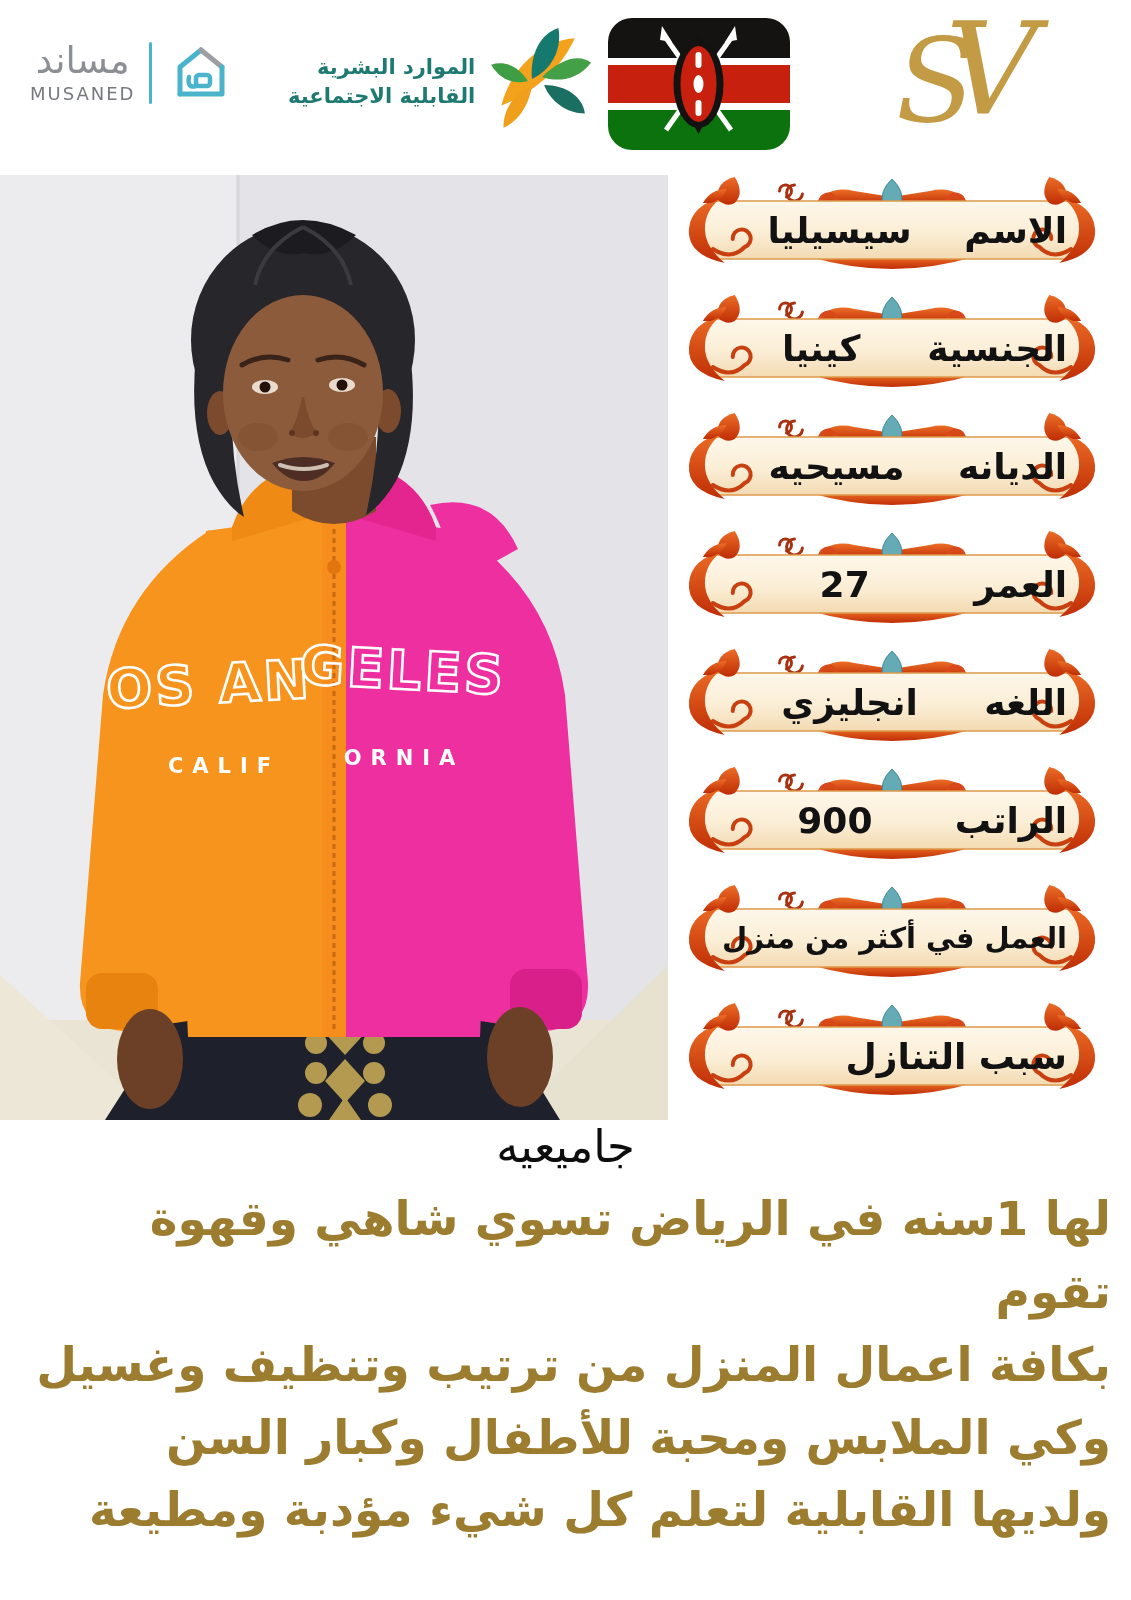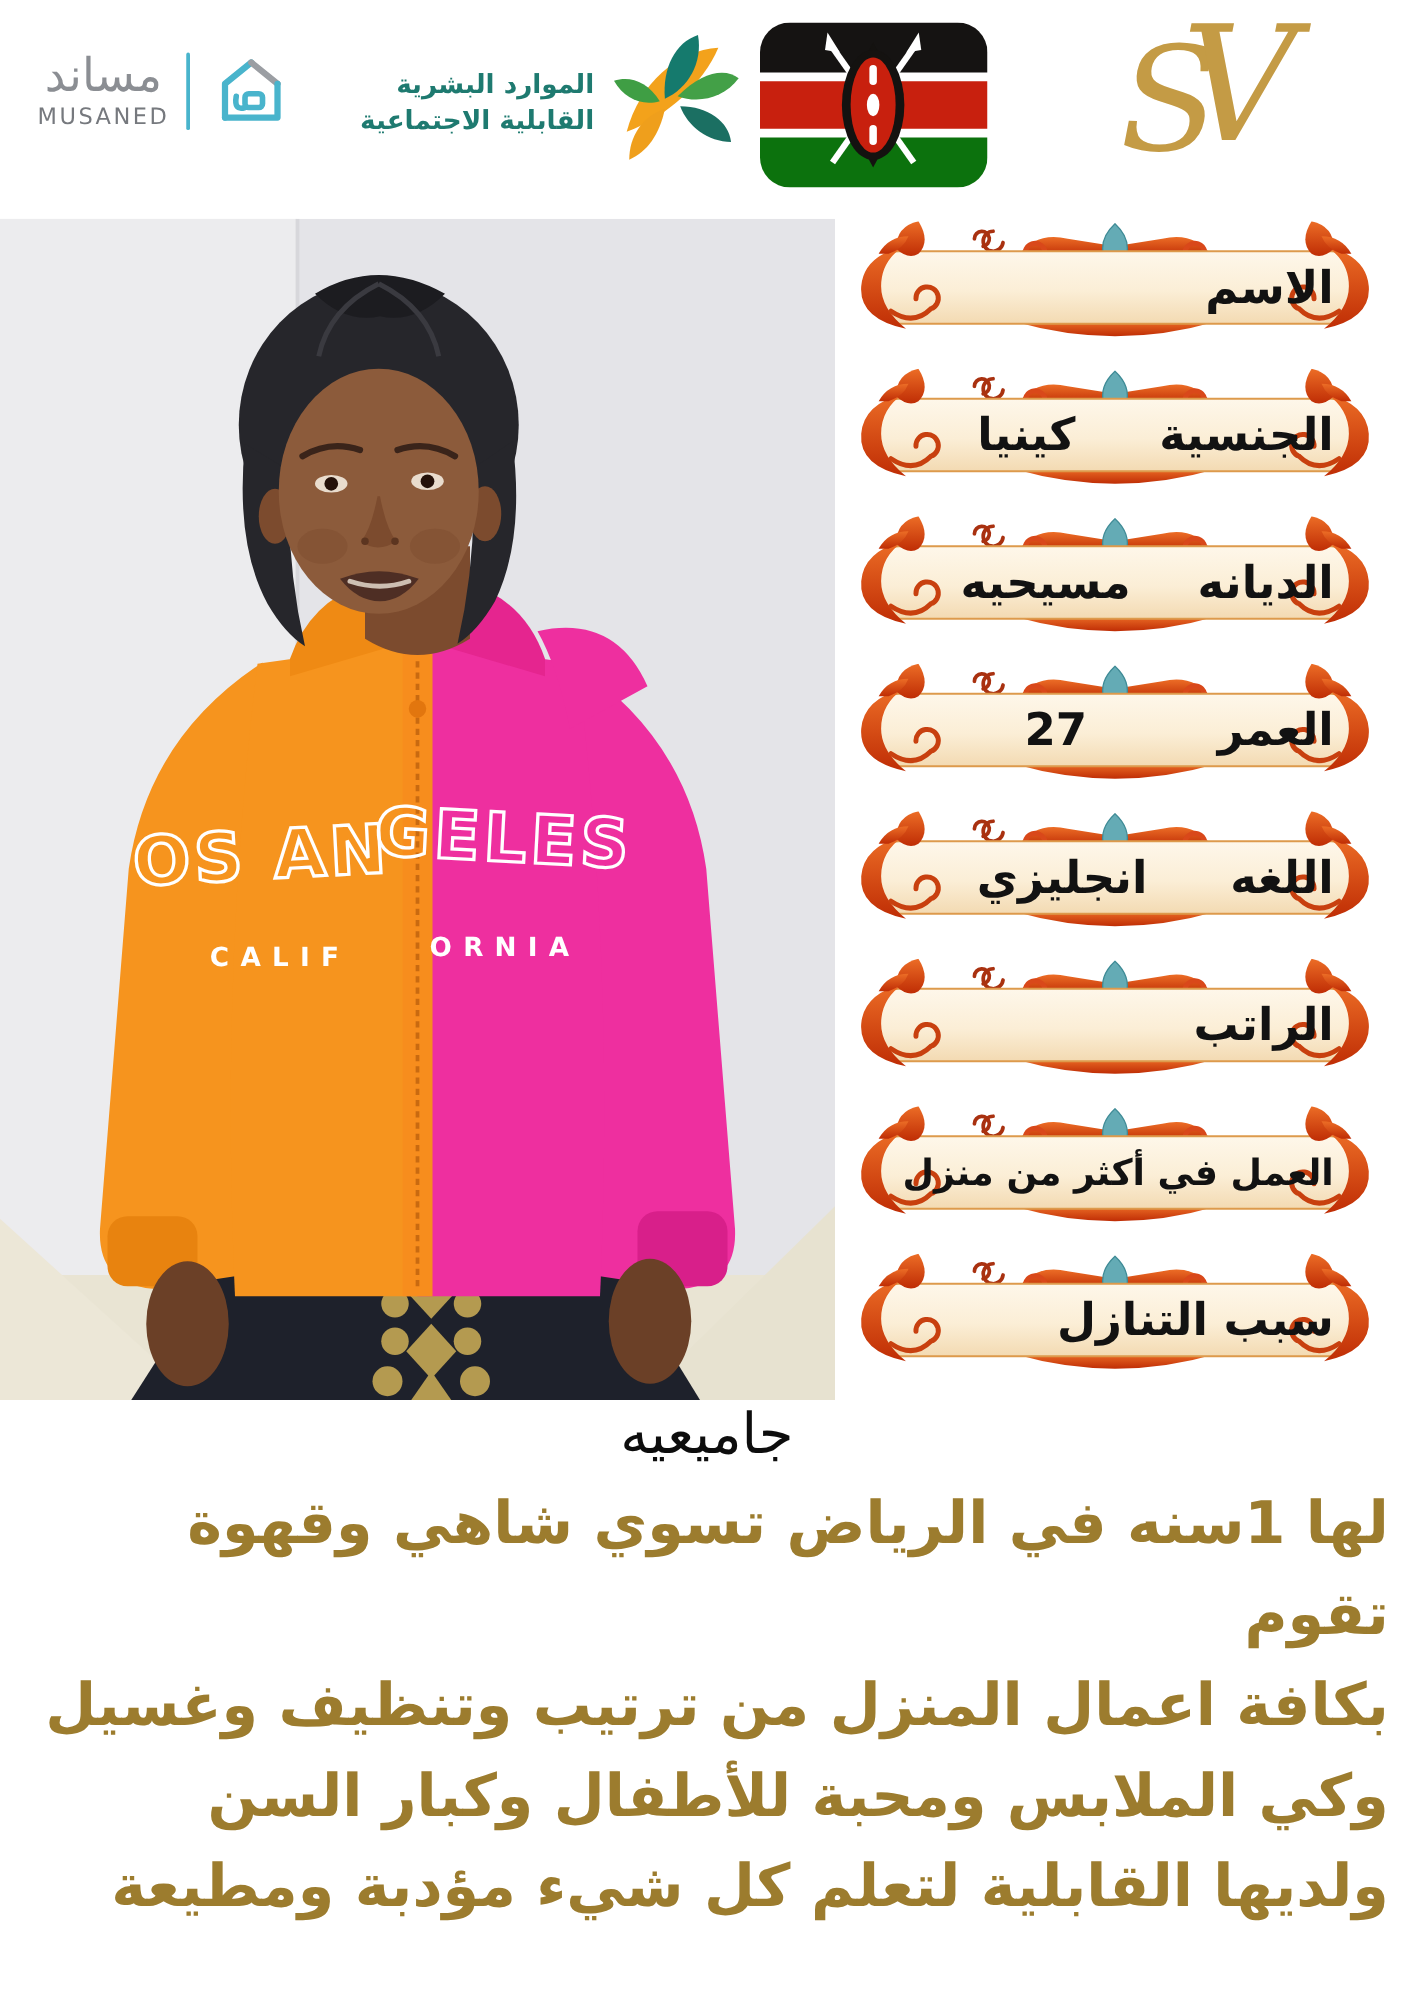--- a/index.html
+++ b/index.html
@@ -229,20 +229,21 @@
           <g fill="url(#bgr)">
             <path d="M40 20 Q8 28 6 52 Q4 78 42 86 Q22 70 22 52 Q22 32 40 20 Z"></path>
             <path d="M34 22 Q34 4 52 0 Q62 16 52 26 Q44 31 34 22 Z"></path>
             <path d="M20 26 Q28 12 44 12 Q40 22 28 26 Z"></path>
           </g>
           <path d="M30 72 Q48 84 62 70 A9 9 0 1 0 50 62" fill="none" stroke="#c8400f" stroke-width="4" stroke-linecap="round"></path>
         </g>
       </svg>
       <div class="banner-text">
         <span class="banner-label">الاسم</span>
+        <span class="banner-value">سيسيليا</span>
       </div>
     </div>
 
     <div class="banner">
       <svg class="banner-frame" viewBox="0 0 420 100" preserveAspectRatio="none">
         <defs>
           <linearGradient id="bgc" x1="0" x2="0" y1="0" y2="1">
             <stop offset="0" stop-color="#fef7ea"></stop>
               <stop offset="0.55" stop-color="#fbeed6"></stop>
               <stop offset="1" stop-color="#f3dab2"></stop>
@@ -438,20 +439,21 @@
           <g fill="url(#bgr)">
             <path d="M40 20 Q8 28 6 52 Q4 78 42 86 Q22 70 22 52 Q22 32 40 20 Z"></path>
             <path d="M34 22 Q34 4 52 0 Q62 16 52 26 Q44 31 34 22 Z"></path>
             <path d="M20 26 Q28 12 44 12 Q40 22 28 26 Z"></path>
           </g>
           <path d="M30 72 Q48 84 62 70 A9 9 0 1 0 50 62" fill="none" stroke="#c8400f" stroke-width="4" stroke-linecap="round"></path>
         </g>
       </svg>
       <div class="banner-text">
         <span class="banner-label">الراتب</span>
+        <span class="banner-value">900</span>
       </div>
     </div>
 
     <div class="banner single long">
       <svg class="banner-frame" viewBox="0 0 420 100" preserveAspectRatio="none">
         <defs>
           <linearGradient id="bgc" x1="0" x2="0" y1="0" y2="1">
             <stop offset="0" stop-color="#fef7ea"></stop>
               <stop offset="0.55" stop-color="#fbeed6"></stop>
               <stop offset="1" stop-color="#f3dab2"></stop>

